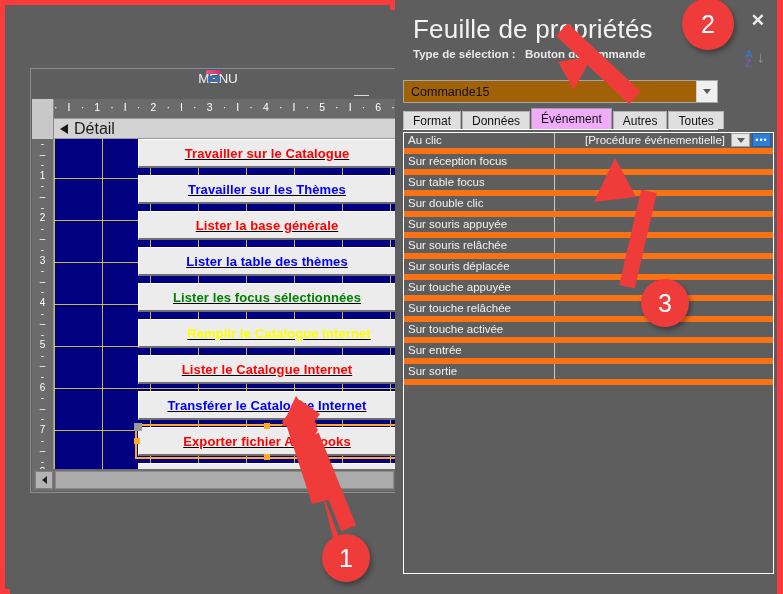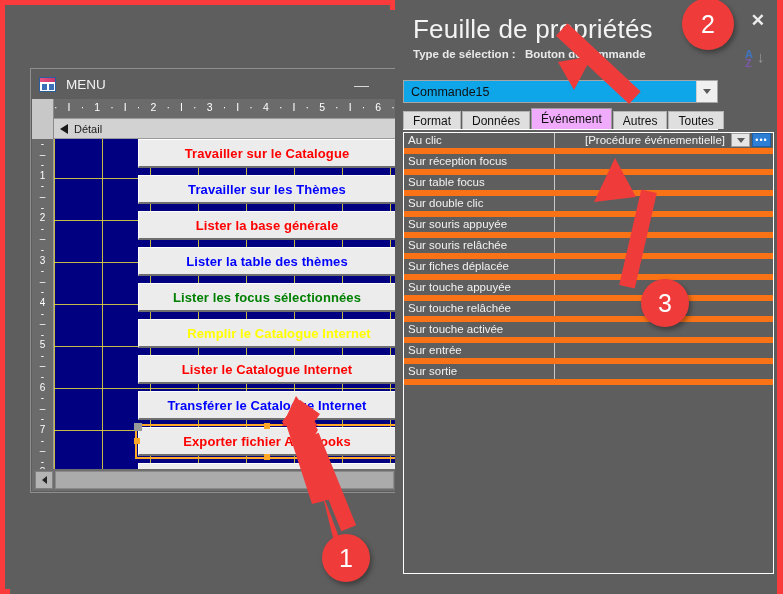--- a/index.html
+++ b/index.html
@@ -26,20 +26,21 @@
   .menu-win{
     position:absolute;left:20px;top:58px;width:368px;height:425px;
     background:#5e5e5e;
     border:1px solid #8e8e8e;
     box-sizing:border-box;
   }
   .menu-title{
     height:30px;display:flex;align-items:center;padding-left:8px;
     color:#f2f2f2;font-size:13.5px;
     background:#5e5e5e;
+    flex-direction:column;
   }
   .menu-ico{
     width:17px;height:15px;margin-right:10px;position:relative;
     background:#fff;border:1px solid #2a5d9e;box-sizing:border-box;
   }
   .menu-ico:before{
     content:"";position:absolute;left:0;top:0;right:0;height:4px;
     background:linear-gradient(90deg,#e8517f,#c5376b);
   }
   .menu-ico:after{
@@ -68,21 +69,21 @@
   }
   .hr-marks{position:absolute;left:0;top:2px;white-space:nowrap;
     letter-spacing:3.6px;font-size:10.5px;color:#ffffff;font-family:"Liberation Sans",sans-serif;}
 
   
   .sec-row{position:absolute;left:0;top:20px;right:0;height:20px;display:flex;}
   .sec-corner{width:22px;height:20px;background:#c8c8c8;border-right:1px solid #8b8b8b;box-sizing:border-box;}
   .sec-bar{
     flex:1;height:20px;background:#d2d2d2;border-bottom:1px solid #9a9a9a;
     display:flex;align-items:center;padding-left:6px;box-sizing:border-box;
-    font-size:11px;color:#1a1a1a;
+    font-size:16px;color:#1a1a1a;
   }
   .sec-tri{
     width:0;height:0;border-top:5px solid transparent;border-bottom:5px solid transparent;
     border-right:8px solid #1a1a1a;margin-right:6px;
   }
 
   
   .canvas-row{position:absolute;left:0;top:40px;right:0;bottom:22px;display:flex;}
   .vruler{
     width:22px;background:#6b6b6b;color:#fff;font-size:10px;
@@ -105,20 +106,21 @@
   .btn-col{position:absolute;left:84px;top:0;right:0;}
   .accbtn{
     position:relative;height:29px;margin-bottom:7px;
     background:#ececec;
     border-top:1px solid #ffffff;border-left:1px solid #ffffff;
     border-right:1px solid #6e6e6e;border-bottom:2px solid #6e6e6e;
     box-sizing:border-box;
     display:flex;align-items:center;justify-content:center;
     font-size:13px;font-weight:bold;white-space:nowrap;
     letter-spacing:.1px;
+    text-decoration:underline;
   }
   .accbtn.sel{
     outline:2px solid #ffa827;outline-offset:1px;
   }
   .handle{position:absolute;width:6px;height:6px;background:#ffa827;}
   .h-tl{left:-5px;top:-5px;background:#9a9a9a;width:8px;height:8px;}
   .h-tm{left:50%;margin-left:-3px;top:-5px;}
   .h-ml{left:-5px;top:50%;margin-top:-3px;}
   .h-bm{left:50%;margin-left:-3px;bottom:-6px;}
 
@@ -157,21 +159,21 @@
   }
   .ps-sort{
     position:absolute;right:14px;top:48px;width:26px;height:26px;
   }
   .ps-sort .a{position:absolute;left:2px;top:0px;font-size:11px;color:#3f74c0;font-weight:bold;}
   .ps-sort .z{position:absolute;left:2px;top:9px;font-size:11px;color:#7a5aa8;font-weight:bold;}
   .ps-sort .ar{position:absolute;left:14px;top:1px;color:#9a9a9a;font-size:15px;line-height:1;}
 
   .ps-combo{
     position:absolute;left:8px;top:80px;width:315px;height:23px;
-    background:#0ea5e9;border:1px solid #a6a6a6;box-sizing:border-box;
+    background:#a16207;border:1px solid #a6a6a6;box-sizing:border-box;
     display:flex;align-items:center;
   }
   .ps-combo .val{padding-left:7px;font-size:12.5px;color:#111;flex:1;}
   .ps-combo .dd{
     width:21px;height:21px;background:#f0f0f0;border-left:1px solid #cfcfcf;
     display:flex;align-items:center;justify-content:center;box-sizing:border-box;
   }
   .chev{width:0;height:0;border-left:4px solid transparent;border-right:4px solid transparent;border-top:5px solid #5b5b5b;}
 
   .ps-tabs{
@@ -404,21 +406,21 @@
         </div>
         <div class="prow">
           <div class="pname">Sur souris appuyée</div>
           <div class="pval"><span></span></div>
         </div>
         <div class="prow">
           <div class="pname">Sur souris relâchée</div>
           <div class="pval"><span></span></div>
         </div>
         <div class="prow">
-          <div class="pname">Sur fiches déplacée</div>
+          <div class="pname">Sur souris déplacée</div>
           <div class="pval"><span></span></div>
         </div>
         <div class="prow">
           <div class="pname">Sur touche appuyée</div>
           <div class="pval"><span></span></div>
         </div>
         <div class="prow">
           <div class="pname">Sur touche relâchée</div>
           <div class="pval"><span></span></div>
         </div>

